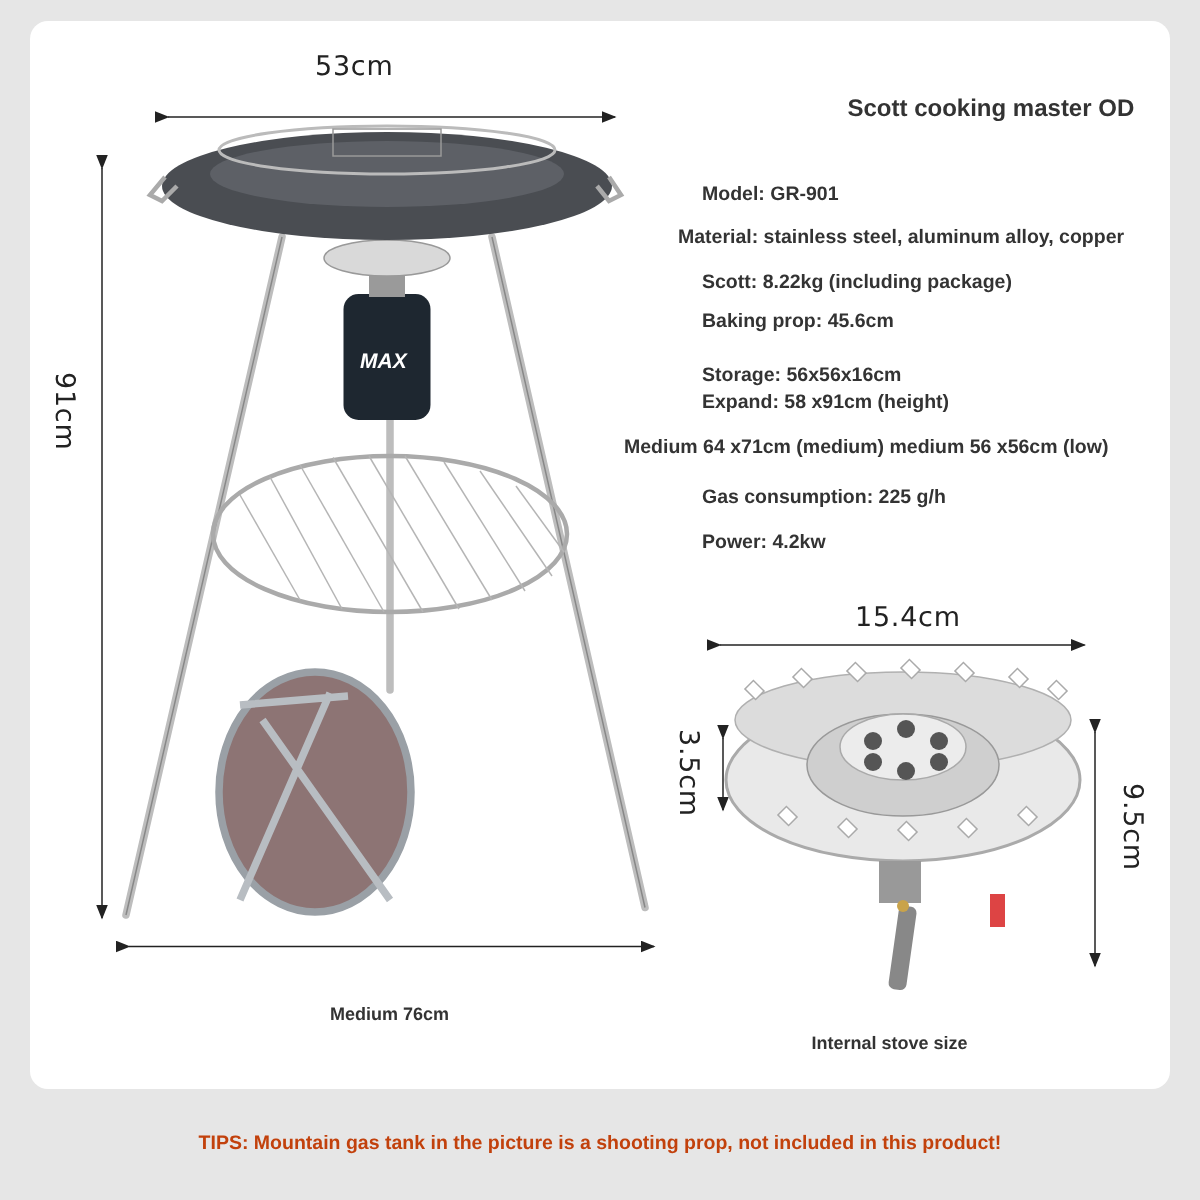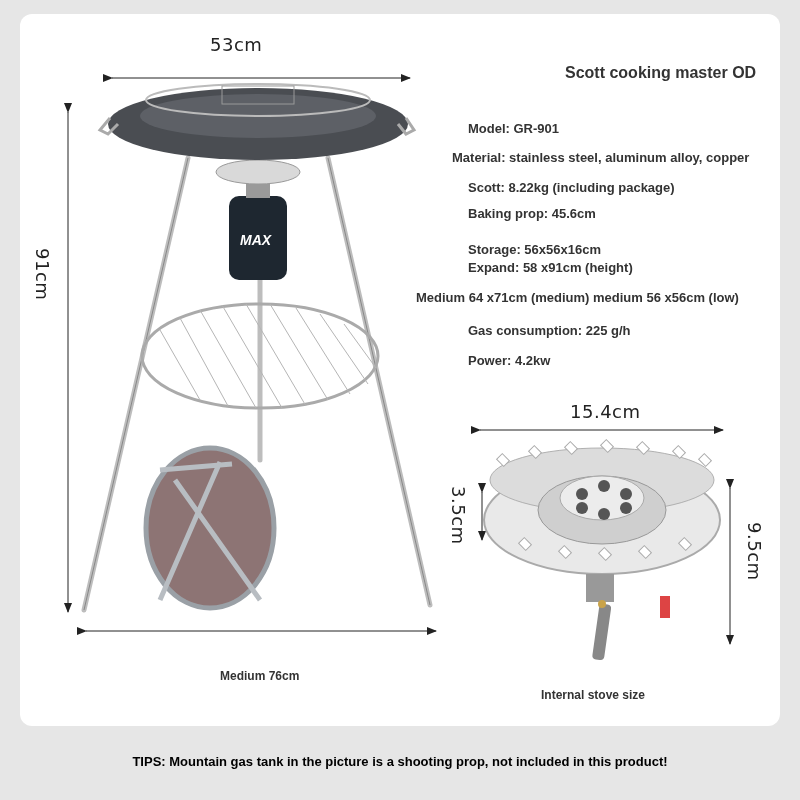--- a/index.html
+++ b/index.html
@@ -3,21 +3,21 @@
 <meta charset="utf-8">
 <style>
   html, body { margin:0; padding:0; }
   body { width:800px; height:800px; background:#e6e6e6; font-family:"Liberation Sans", sans-serif; position:relative; overflow:hidden; color:#222; }
   .card { position:absolute; left:20px; top:14px; width:760px; height:712px; background:#ffffff; border-radius:12px; }
   .abs { position:absolute; }
   .dim { font-family:"DejaVu Sans", sans-serif; font-size:18px; color:#222; letter-spacing:0.5px; }
   .vert { writing-mode:vertical-rl; }
   .spec { position:absolute; font-size:13px; font-weight:bold; color:#333; white-space:nowrap; }
   .caption { position:absolute; font-size:12px; font-weight:bold; color:#333; white-space:nowrap; }
-  .tips { position:absolute; left:0; width:800px; top:754px; text-align:center; font-size:13px; font-weight:bold; color:#000000; }
+  .tips { position:absolute; left:0; width:800px; top:754px; text-align:center; font-size:13px; font-weight:bold; color:#c2410c; }
   svg { position:absolute; left:0; top:0; }
 </style>
 </head>
 <body>
 
 <div class="card"></div>
 
 <svg width="800" height="800">
   <defs>
     <marker id="arr" markerWidth="10" markerHeight="8" refX="9" refY="4" orient="auto">

